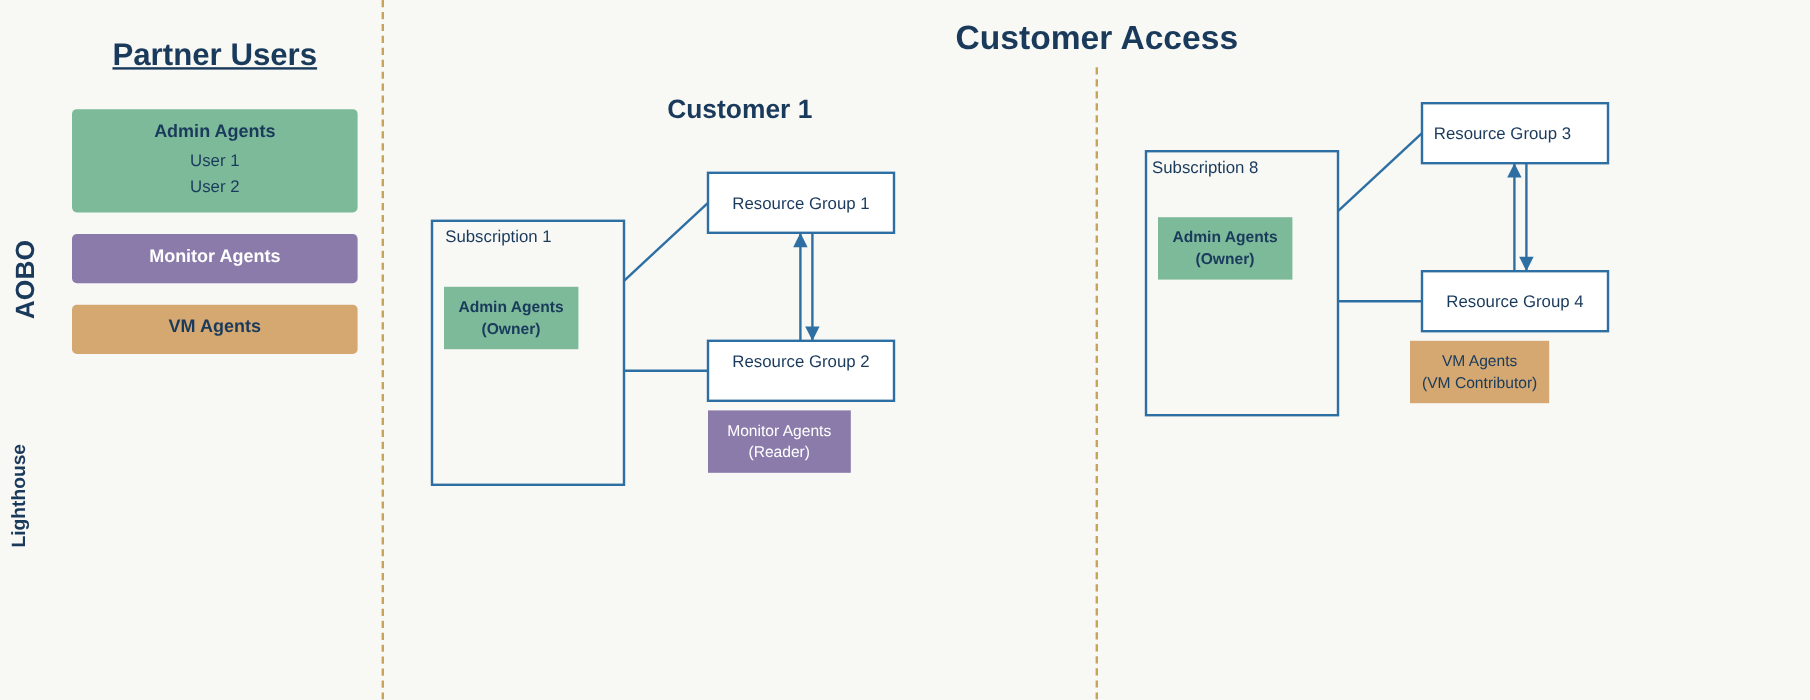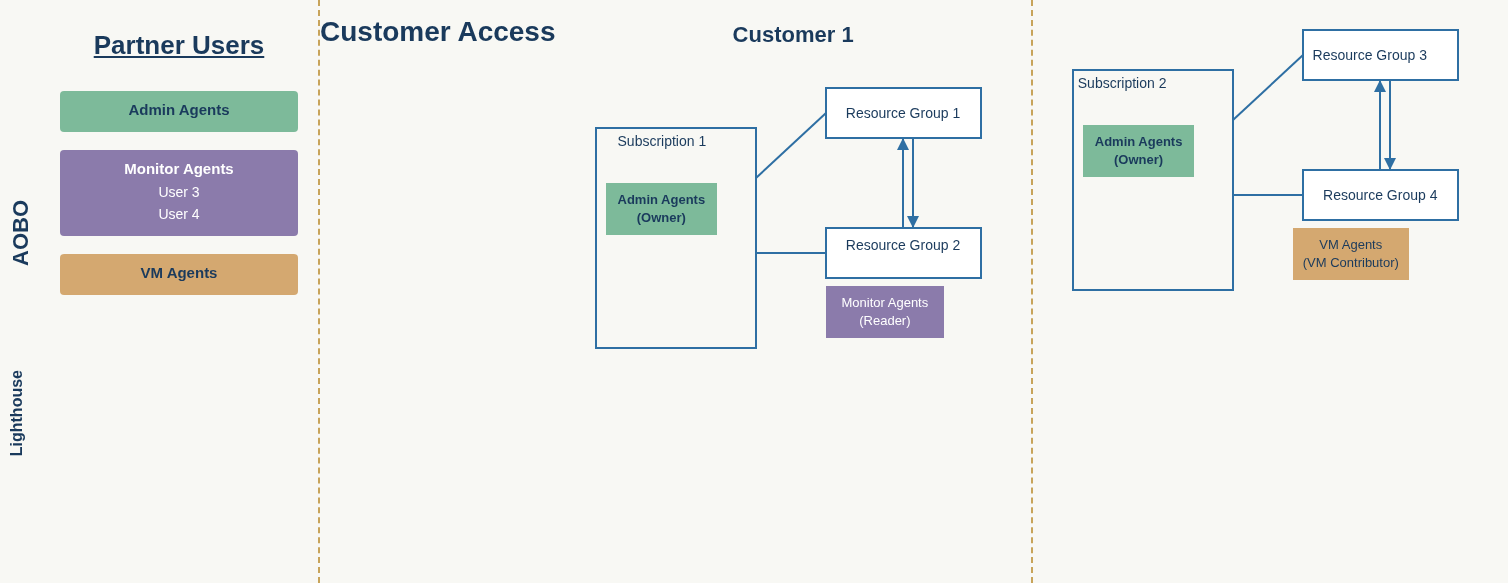--- a/index.html
+++ b/index.html
@@ -94,20 +94,21 @@
 
     .vm-agents-group {
       background: #d4a870;
       color: #1a3a5c;
     }
 
     
     .customer-access-panel {
       flex: 1;
       display: flex;
+      flex-direction: column;
       position: relative;
     }
 
     .customer-access-title {
       font-size: 28px;
       font-weight: bold;
       color: #1a3a5c;
       text-align: center;
       padding-top: 16px;
       margin-bottom: 8px;
@@ -159,25 +160,25 @@
 <div class="diagram">
 
   <div class="partner-panel">
     <div class="aobo-label">AOBO</div>
     <div class="lighthouse-label">Lighthouse</div>
 
     <div class="partner-title">Partner Users</div>
 
     <div class="agent-group admin-agents-group">
       <div class="agent-group-title">Admin Agents</div>
+      <div class="agent-group-users">User 1<br>User 2</div>
     </div>
 
     <div class="agent-group monitor-agents-group">
       <div class="agent-group-title">Monitor Agents</div>
-      <div class="agent-group-users">User 3<br>User 4</div>
     </div>
 
     <div class="agent-group vm-agents-group">
       <div class="agent-group-title">VM Agents</div>
     </div>
   </div>
 
   <div class="customer-access-panel">
     <div class="customer-access-title">Customer Access</div>
 
@@ -197,21 +198,21 @@
             <line x1="170" y1="110" x2="240" y2="45" stroke="#2e6fa3" stroke-width="2"></line>
             <line x1="170" y1="185" x2="240" y2="185" stroke="#2e6fa3" stroke-width="2"></line>
 
             <line x1="317" y1="160" x2="317" y2="70" stroke="#2e6fa3" stroke-width="2"></line>
             <polygon points="317,70 311,82 323,82" fill="#2e6fa3"></polygon>
 
             <line x1="327" y1="70" x2="327" y2="160" stroke="#2e6fa3" stroke-width="2"></line>
             <polygon points="327,160 321,148 333,148" fill="#2e6fa3"></polygon>
           </svg>
 
-          <div style="position:absolute; top:65px; left:32px; font-size:14px; color:#1a3a5c;">Subscription 1</div>
+          <div style="position:absolute; top:65px; left:21px; font-size:14px; color:#1a3a5c;">Subscription 1</div>
 
           <div style="position:absolute; top:115px; left:20px; background:#7dba9a; border:none; padding:8px 12px; font-size:13px; font-weight:bold; color:#1a3a5c; text-align:center; line-height:1.4;">Admin Agents<br>(Owner)</div>
 
           <div style="position:absolute; top:20px; left:240px; width:155px; height:50px; display:flex; align-items:center; justify-content:center; font-size:14px; color:#1a3a5c;">Resource Group 1</div>
 
           <div style="position:absolute; top:160px; left:240px; width:155px; height:33px; display:flex; align-items:center; justify-content:center; font-size:14px; color:#1a3a5c;">Resource Group 2</div>
 
           <div style="position:absolute; top:218px; left:240px; background:#8b7bab; border:none; padding:8px 16px; font-size:13px; color:white; text-align:center; line-height:1.4;">Monitor Agents<br>(Reader)</div>
         </div>
       </div>
@@ -231,21 +232,21 @@
             <line x1="170" y1="110" x2="240" y2="45" stroke="#2e6fa3" stroke-width="2"></line>
             <line x1="170" y1="185" x2="240" y2="185" stroke="#2e6fa3" stroke-width="2"></line>
 
             <line x1="317" y1="160" x2="317" y2="70" stroke="#2e6fa3" stroke-width="2"></line>
             <polygon points="317,70 311,82 323,82" fill="#2e6fa3"></polygon>
 
             <line x1="327" y1="70" x2="327" y2="160" stroke="#2e6fa3" stroke-width="2"></line>
             <polygon points="327,160 321,148 333,148" fill="#2e6fa3"></polygon>
           </svg>
 
-          <div style="position:absolute; top:65px; left:15px; font-size:14px; color:#1a3a5c;">Subscription 2</div>
+          <div style="position:absolute; top:65px; left:15px; font-size:14px; color:#1a3a5c;">Subscription 8</div>
 
           <div style="position:absolute; top:115px; left:20px; background:#7dba9a; border:none; padding:8px 12px; font-size:13px; font-weight:bold; color:#1a3a5c; text-align:center; line-height:1.4;">Admin Agents<br>(Owner)</div>
 
           <div style="position:absolute; top:20px; left:240px; width:134px; height:50px; display:flex; align-items:center; justify-content:center; font-size:14px; color:#1a3a5c;">Resource Group 3</div>
 
           <div style="position:absolute; top:160px; left:240px; width:155px; height:50px; display:flex; align-items:center; justify-content:center; font-size:14px; color:#1a3a5c;">Resource Group 4</div>
 
           <div style="position:absolute; top:218px; left:230px; background:#d4a870; border:none; padding:8px 10px; font-size:13px; color:#1a3a5c; text-align:center; line-height:1.4; font-weight:normal;">VM Agents<br>(VM Contributor)</div>
         </div>
       </div>

